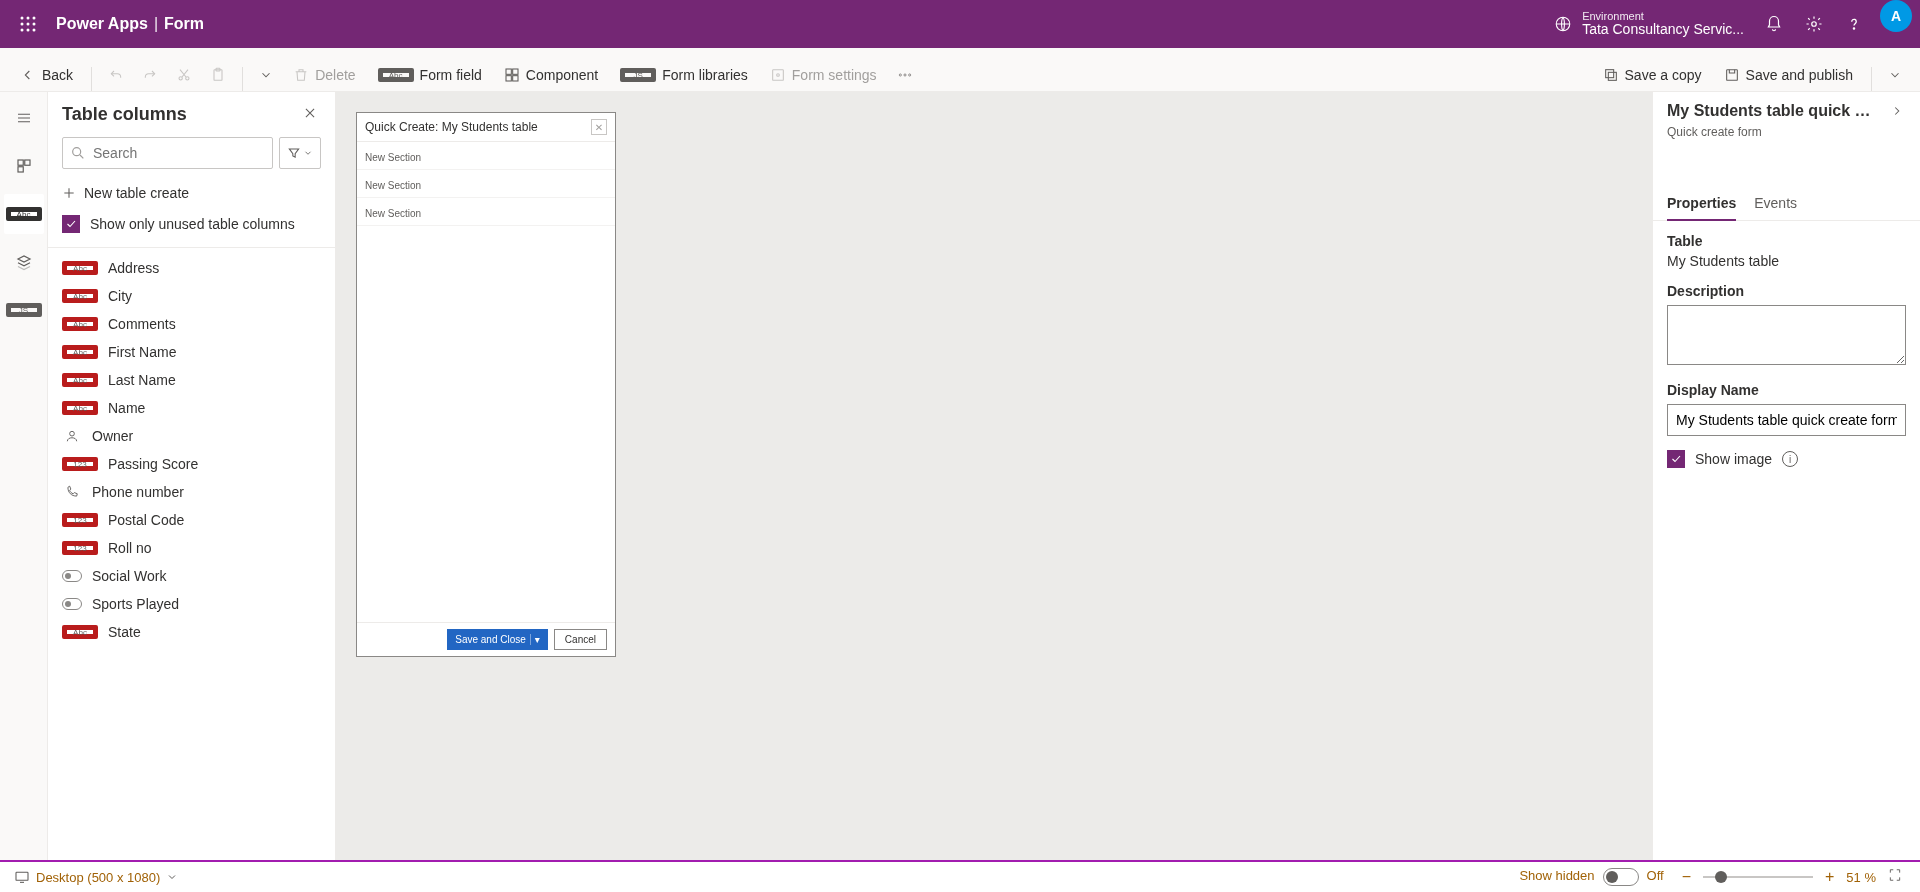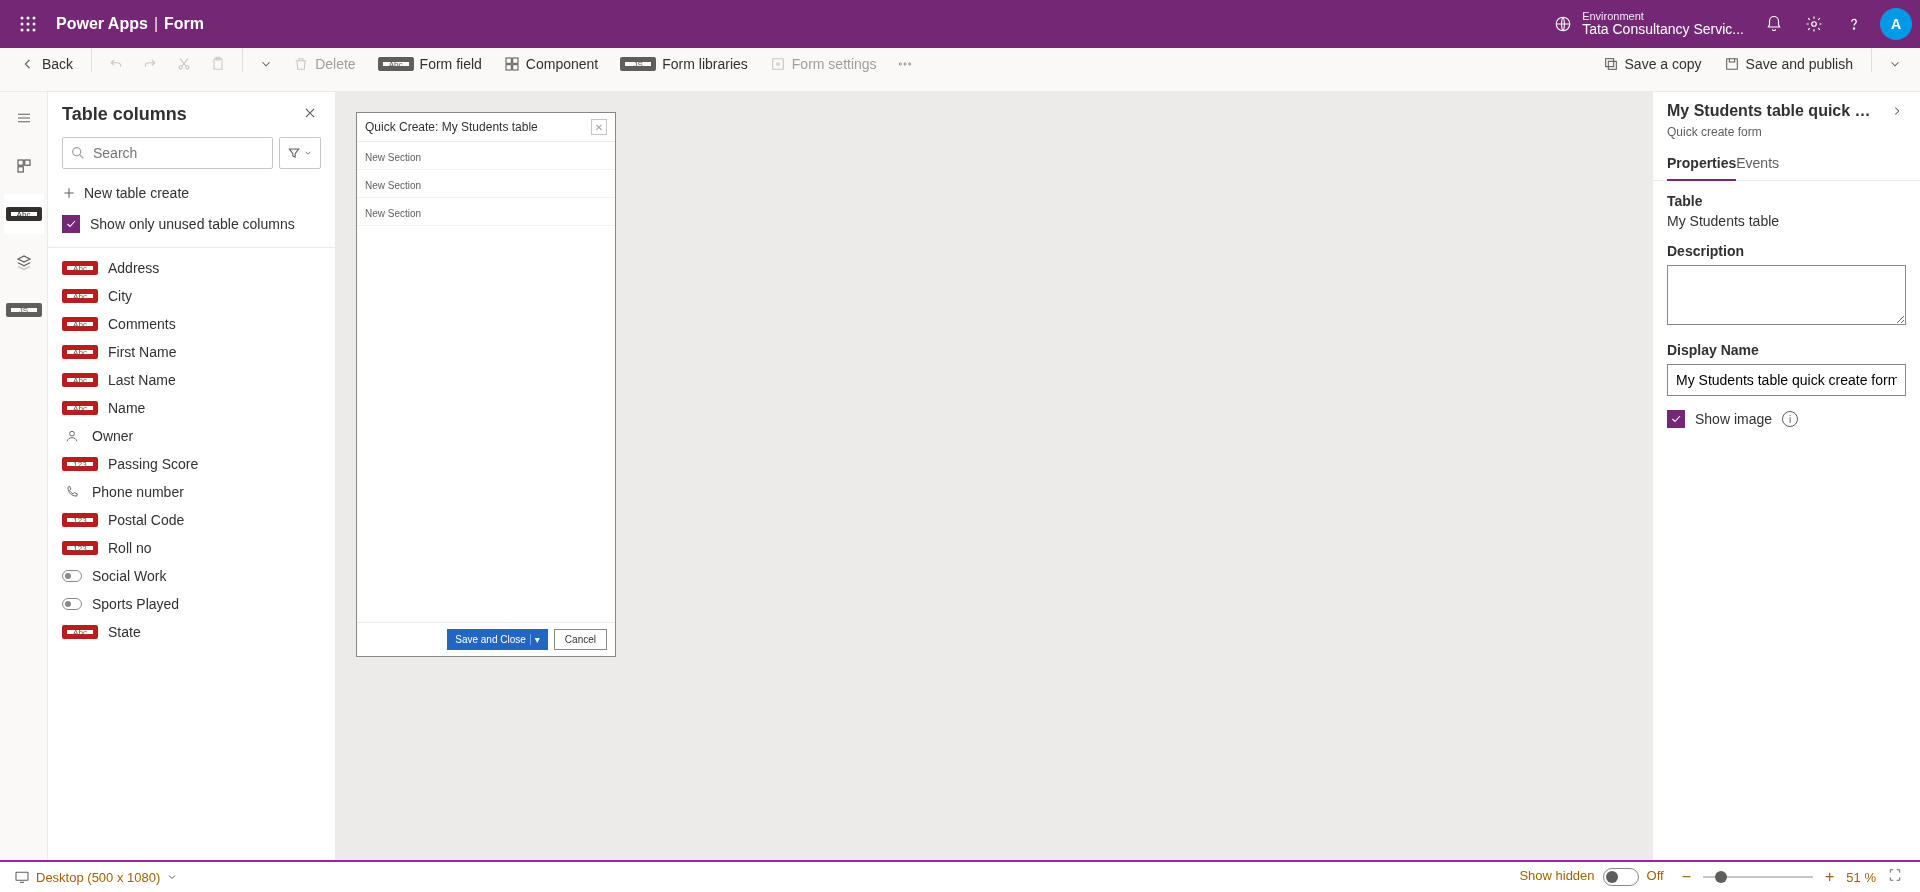--- a/index.html
+++ b/index.html
@@ -1,35 +1,35 @@
 <!DOCTYPE html>
 <html><head>
 <meta charset="utf-8">
 <style>
   * { box-sizing: border-box; margin: 0; padding: 0; }
   html, body { height: 100%; width: 100%; font-family: "Segoe UI", Arial, sans-serif; font-size: 14px; color: #323130; overflow: hidden; }
   body { display: flex; flex-direction: column; }
 
   
-  .top-header { height: 48px; background: #742774; color: #fff; display: flex; align-items: center; padding: 0 8px; }
+  .top-header { height: 48px; background: #742774; color: #fff; display: flex; padding: 0 8px; }
   .waffle { width: 40px; height: 48px; display: flex; align-items: center; justify-content: center; cursor: pointer; }
   .waffle svg { fill: #fff; }
   .app-title { font-size: 16px; font-weight: 600; padding-left: 8px; display:flex; align-items:center; gap:6px;}
   .app-title .sep { font-weight: 400; opacity:0.9;}
   .top-header .spacer { flex: 1; }
   .env-block { display: flex; align-items: center; gap: 10px; padding-right: 10px; }
   .env-text { display:flex; flex-direction:column; line-height:1.1; }
   .env-label { font-size: 11px; opacity: .9; }
   .env-name { font-size: 14px; max-width: 170px; white-space: nowrap; overflow: hidden; text-overflow: ellipsis; }
   .hdr-icon { width: 40px; height: 48px; display:flex; align-items:center; justify-content:center; cursor:pointer; }
   .hdr-icon svg { stroke:#fff; fill:none; }
   .avatar { width:32px; height:32px; border-radius:50%; background:#0099e5; color:#fff; display:flex; align-items:center; justify-content:center; font-weight:600; margin-left:6px; cursor:pointer; }
 
   
-  .cmdbar { height: 44px; border-bottom: 1px solid #edebe9; background:#faf9f8; display:flex; align-items:flex-start; padding: 0 10px; gap: 2px; }
+  .cmdbar { height: 44px; border-bottom: 1px solid #edebe9; background:#faf9f8; display:flex; align-items:flex-end; padding: 0 10px; gap: 2px; }
   .cmd-btn { display:flex; align-items:center; gap:6px; padding: 0 10px; height:32px; color:#323130; cursor:pointer; border-radius:2px; }
   .cmd-btn.icon-only { padding:0 8px; }
   .cmd-btn svg { stroke:#605e5c; fill:none; }
   .cmd-btn.disabled { color:#a19f9d; cursor:default; }
   .cmd-btn.disabled svg { stroke:#c8c6c4; }
   .cmd-sep { width:1px; height:24px; background:#e1dfdd; margin:0 6px; }
   .cmdbar .spacer { flex:1; }
 
   
   .main { flex:1; display:flex; min-height:0; }
@@ -78,21 +78,21 @@
   .fp-footer { display:flex; justify-content:flex-end; gap:6px; padding:6px 8px; border-top:1px solid #edebe9;}
   .fp-btn-primary { background:#2266c3; color:#fff; font-size:10px; padding:4px 8px; display:flex; align-items:center; gap:4px;}
   .fp-btn-primary .drop { border-left:1px solid rgba(255,255,255,.4); padding-left:4px;}
   .fp-btn-sec { border:1px solid #8a8886; font-size:10px; padding:4px 10px; color:#323130;}
 
   
   .right-panel { width:268px; border-left:1px solid #edebe9; background:#fff; display:flex; flex-direction:column; }
   .rp-header { padding:10px 14px 2px; display:flex; align-items:flex-start; justify-content:space-between;}
   .rp-title { font-size:16px; font-weight:600; white-space:nowrap; overflow:hidden; text-overflow:ellipsis; max-width:210px;}
   .rp-sub { font-size:12px; color:#605e5c; padding:0 14px 8px;}
-  .rp-tabs { display:flex; padding:0 14px; border-bottom:1px solid #edebe9; }
+  .rp-tabs { display:flex; gap:18px; padding:0 14px; border-bottom:1px solid #edebe9;margin-top:40px; }
   .rp-tab { padding:8px 0; font-size:14px; cursor:pointer; color:#605e5c;}
   .rp-tab.active { color:#323130; font-weight:600; border-bottom:2px solid #742774; margin-bottom:-1px;}
   .rp-body { padding:12px 14px; display:flex; flex-direction:column; gap:14px; }
   .rp-label { font-weight:600; font-size:14px; }
   .rp-static { font-size:14px; }
   .rp-input { width:100%; height:32px; border:1px solid #8a8886; padding:0 8px; font-size:14px; }
   .rp-textarea { width:100%; height:60px; border:1px solid #8a8886; padding:6px 8px; resize:vertical; font-size:14px;}
   .rp-check-row { display:flex; align-items:center; gap:10px; }
   .info-icon { width:16px; height:16px; border:1px solid #605e5c; border-radius:50%; display:flex; align-items:center; justify-content:center; font-size:10px; color:#605e5c;}
 

